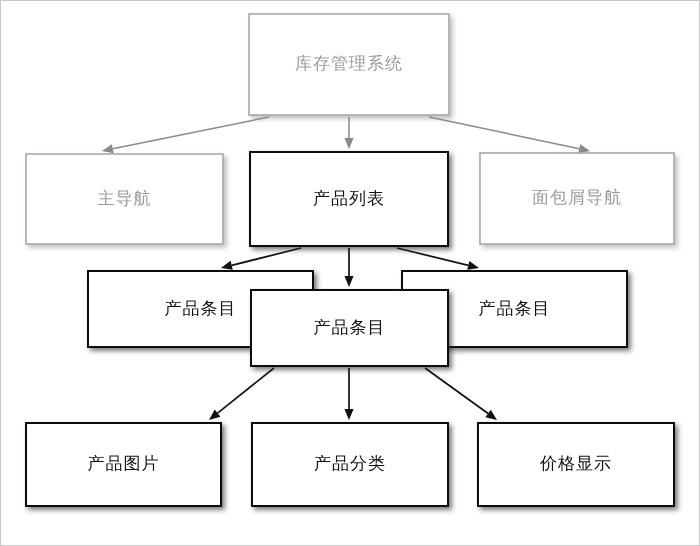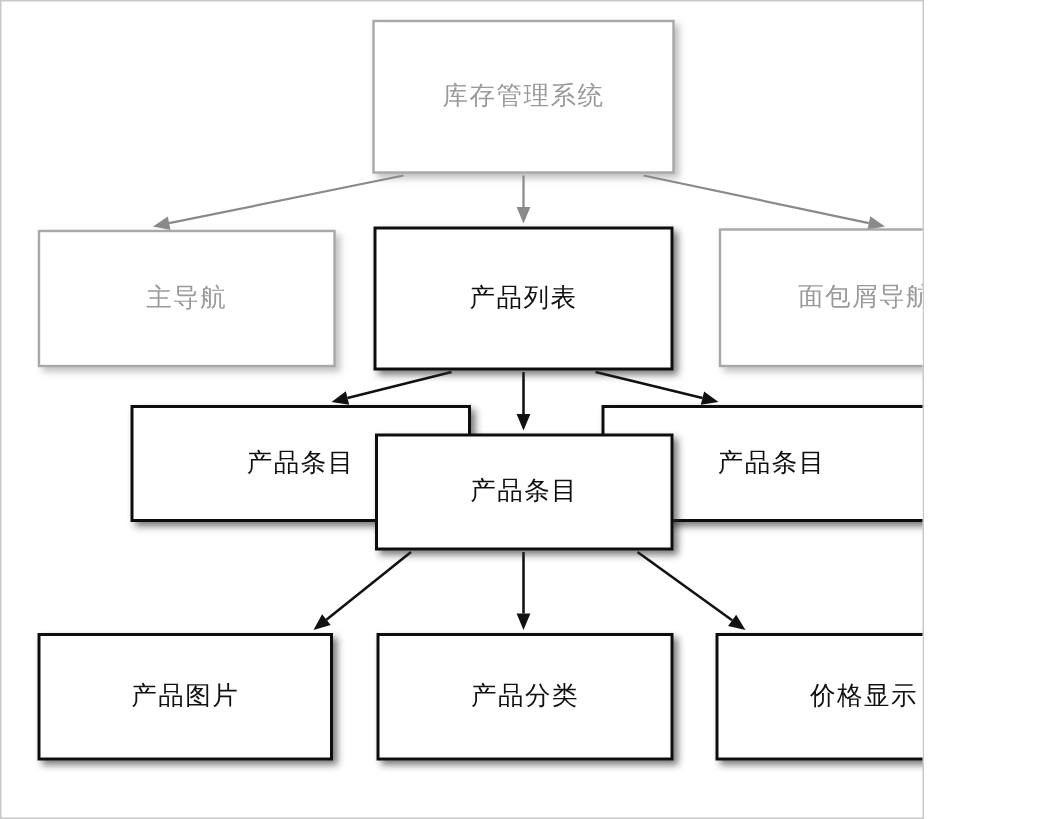--- a/index.html
+++ b/index.html
@@ -5,21 +5,21 @@
   html, body {
     margin: 0;
     padding: 0;
     background: #ffffff;
   }
   body {
     font-family: "Liberation Serif", "DejaVu Serif", serif;
   }
   #canvas {
     position: relative;
-    width: 616px;
+    width: 700px;
     height: 546px;
     background: #ffffff;
     border: 1px solid #c8c8c8;
     box-sizing: border-box;
     overflow: hidden;
   }
   #diagram-svg {
     position: absolute;
     left: 0;
     top: 0;

